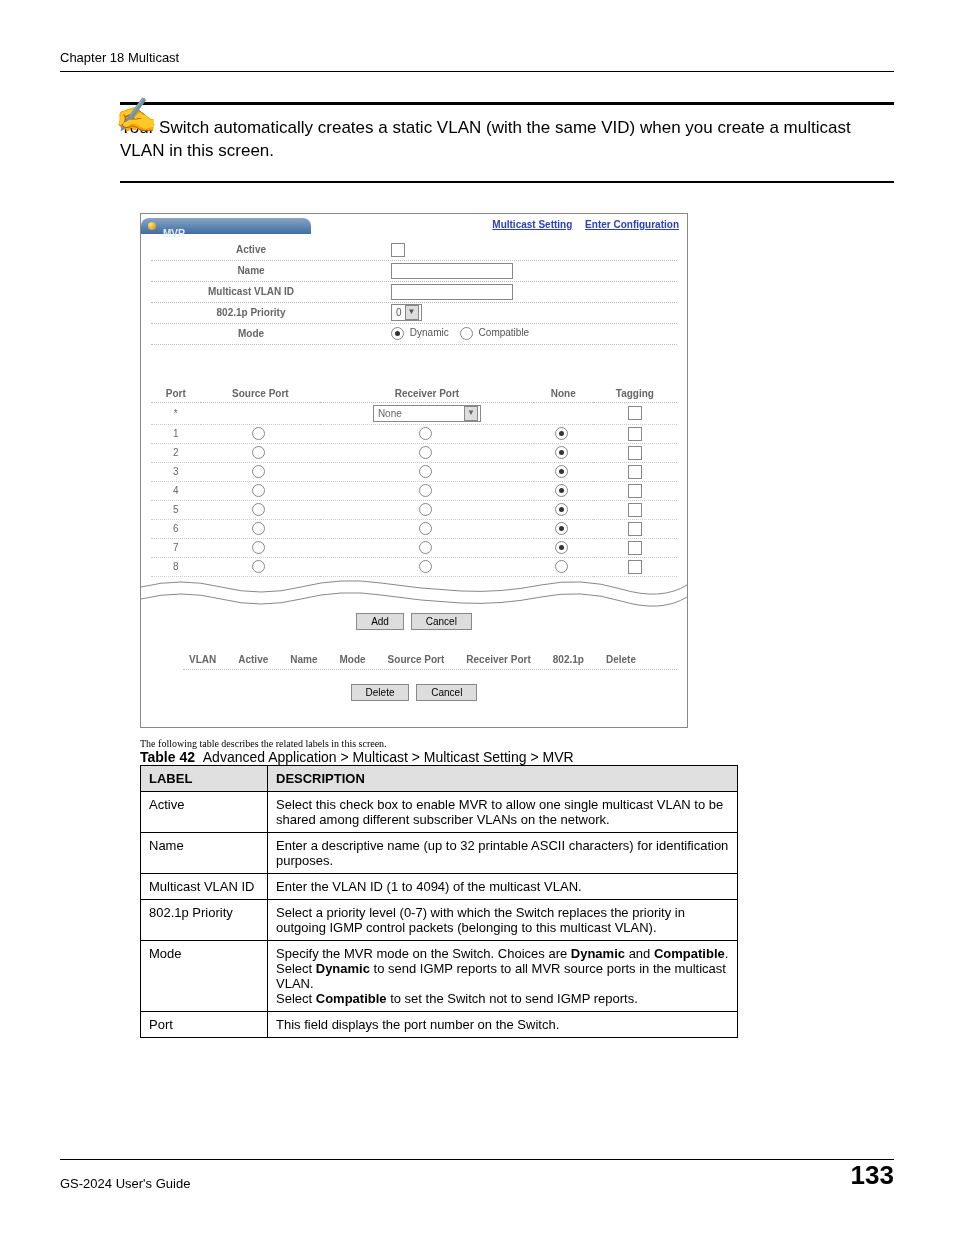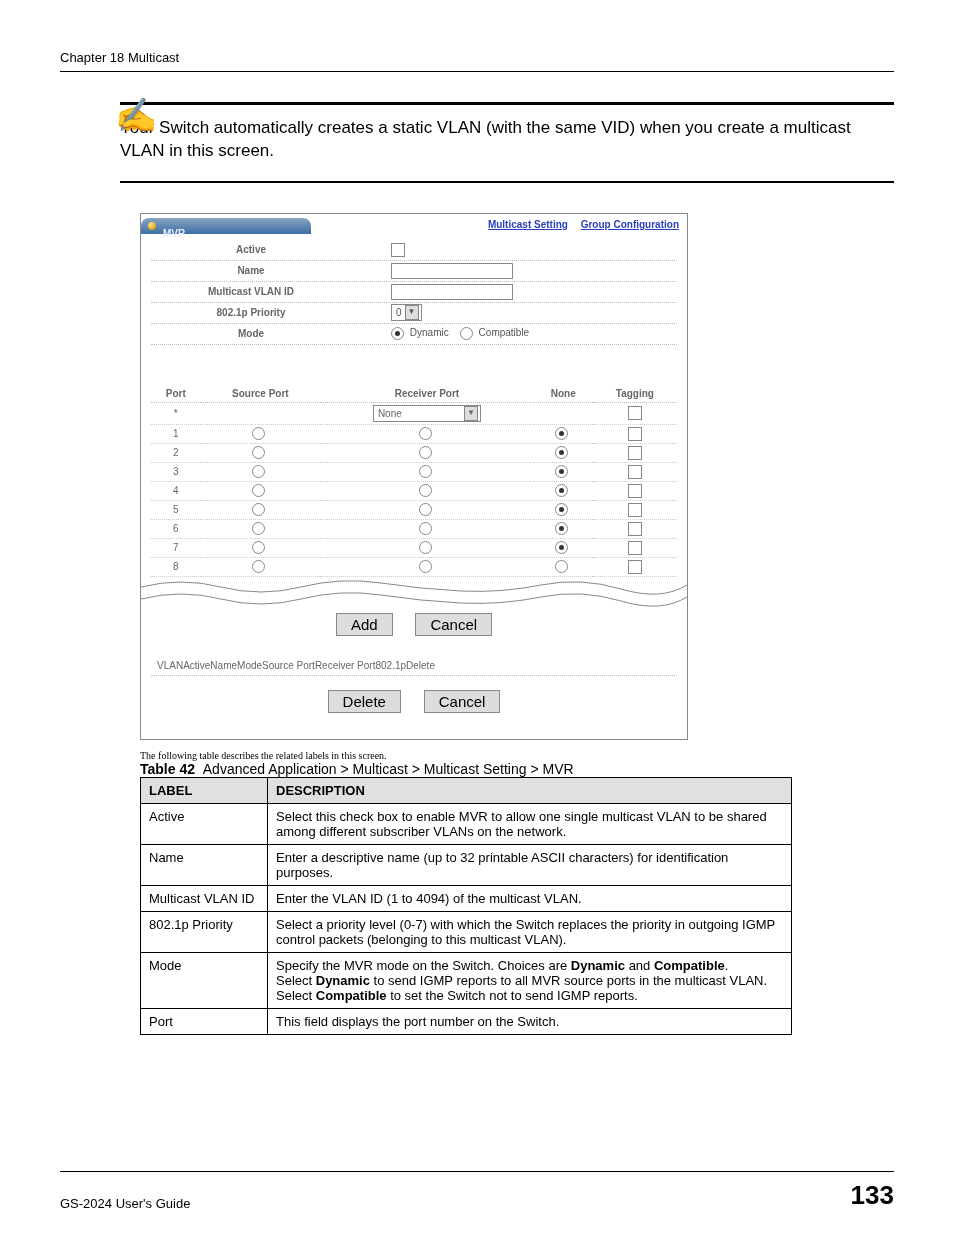--- a/index.html
+++ b/index.html
@@ -214,67 +214,68 @@
   .ss-zigzag svg { width: 100%; height: 30px; }
   .ss-buttons {
     text-align: center;
     margin: 6px 0 20px 0;
   }
   .ss-btn {
     display: inline-block;
     border: 1px solid #888;
     background: #ddd;
     padding: 2px 14px;
-    font-size: 15px;
+    font-size: 10px;
     color: #000;
-    margin: 0 10px;
+    margin: 0 2px;
   }
   .ss-summary {
     margin-top: 6px;
     font-size: 10px;
-    font-weight: normal;
+    font-weight: bold;
     color: #666;
     display: flex;
+    gap: 22px;
     padding: 4px 6px;
     border-bottom: 1px dotted #bbb;
+    margin-left: 32px;
   }
   .body-text {
     margin-left: 80px;
     font-family: Georgia, 'Times New Roman', serif;
     font-size: 10px;
     margin-top: 10px;
   }
   .table-caption {
     margin-left: 80px;
     font-size: 14px;
   }
   .def-table {
     margin-left: 80px;
     border-collapse: collapse;
-    width: 652px;
+    width: 598px;
     font-size: 13px;
   }
   .def-table th, .def-table td {
     border: 1px solid #000;
     padding: 5px 8px;
     text-align: left;
     vertical-align: top;
   }
   .def-table th {
     background: #e0e0e0;
     font-weight: bold;
   }
   .def-table .label-col { width: 110px; }
   .footer {
     position: absolute;
-    bottom: 24px;
+    bottom: 44px;
     left: 60px;
     right: 60px;
     border-top: 1px solid #000;
-    padding-top: 8px;
     display: flex;
     justify-content: space-between;
     align-items: flex-end;
   }
   .footer-left { font-size: 13px; }
   .footer-page {
     font-size: 26px;
     font-weight: bold;
   }
 </style>
@@ -293,21 +294,21 @@
   </div>
 
 
   <div class="screenshot">
     <div class="ss-tabbar">
       <div class="ss-tab"></div>
       <div class="ss-tab-dot"></div>
       <div class="ss-tab-label">MVR</div>
       <div class="ss-links">
         <a>Multicast Setting</a>
-        <a>Group Configuration</a>
+        <a>Enter Configuration</a>
       </div>
     </div>
 
     <div class="ss-form">
       <div class="ss-row">
         <div class="lbl">Active</div>
         <div class="ctrl"><span class="ss-checkbox"></span></div>
       </div>
       <div class="ss-row">
         <div class="lbl">Name</div>

